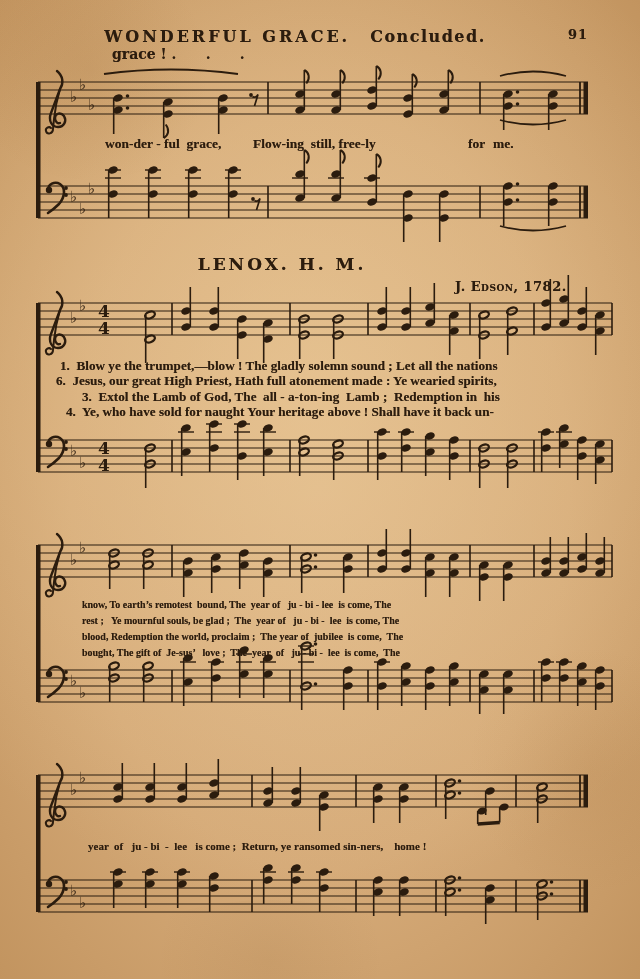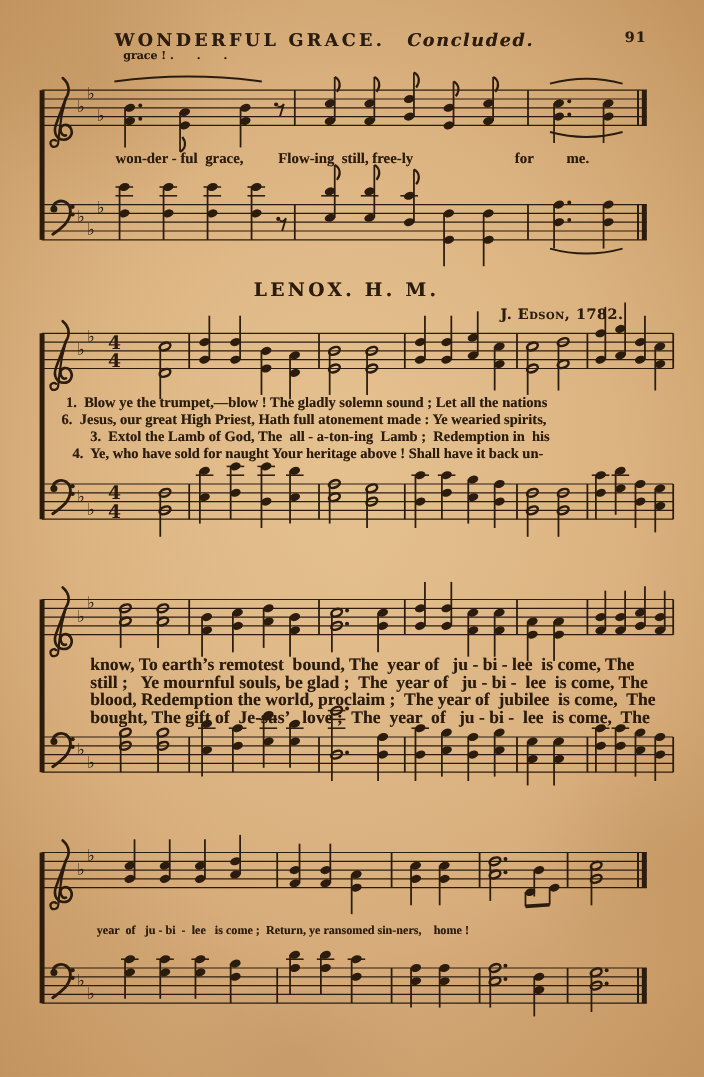--- a/index.html
+++ b/index.html
@@ -10,29 +10,29 @@
       radial-gradient(ellipse 120% 85% at 48% 40%, rgba(238,206,155,.55), rgba(0,0,0,0) 62%),
       radial-gradient(ellipse at 50% 50%, #dcb485 0%, var(--paper) 55%, #c2945f 100%);
     background-color:var(--paper);
     font-family:"DejaVu Serif","Liberation Serif",serif;
     color:var(--ink);
   }
   .abs{position:absolute;}
   .stain{position:absolute;border-radius:50%;pointer-events:none;}
   .txt{color:var(--ink); text-shadow:0 0 .5px rgba(43,28,14,.55);}
   .header{top:27px;left:80px;width:430px;text-align:center;font-weight:bold;font-size:16px;letter-spacing:3px;white-space:nowrap;}
-  .header .sub{letter-spacing:1.5px;margin-left:20px;font-style:italic;}
+  .header .sub{letter-spacing:1.5px;margin-left:20px;}
   .pagenum{top:27px;left:568px;font-weight:bold;font-size:13px;letter-spacing:1px;}
-  .grace{top:46px;left:112px;font-weight:bold;font-size:10px;white-space:pre;}
+  .grace{top:46px;left:112px;font-weight:bold;font-size:14px;white-space:pre;}
   .lyr{font-weight:bold;font-size:13.5px;white-space:pre;font-family:"Liberation Serif","DejaVu Serif",serif;}
   .l1{top:136px;}
-  .lenox-title{top:254px;left:0;width:564px;text-align:center;font-weight:bold;font-size:17px;letter-spacing:3px;padding-left:33px;}
+  .lenox-title{top:254px;left:0;width:564px;text-align:center;font-weight:bold;font-size:17px;letter-spacing:3px;}
   .composer{top:279px;left:455px;font-weight:bold;font-size:13px;font-variant:small-caps;letter-spacing:.5px;}
   .verses{line-height:15.6px;font-size:13.2px;}
-  .refrain{left:82px;line-height:15.9px;font-size:16px;}
+  .refrain{left:82px;line-height:15.9px;font-size:10px;}
   .final-line{top:840px;left:88px;font-size:11px;}
   #music{top:0;left:0;width:640px;height:979px;pointer-events:none;}
 </style>
 </head>
 <body>
 
 <div class="stain" style="left:-40px;top:-40px;width:260px;height:220px;background:radial-gradient(circle,rgba(150,100,45,.14),transparent 70%);"></div>
 <div class="stain" style="left:470px;top:640px;width:240px;height:260px;background:radial-gradient(circle,rgba(150,100,45,.10),transparent 70%);"></div>
 <div class="stain" style="left:120px;top:900px;width:300px;height:120px;background:radial-gradient(circle,rgba(120,80,35,.08),transparent 70%);"></div>
 
@@ -632,28 +632,28 @@
 <div class="abs txt header">
   <span>WONDERFUL GRACE.</span><span class="sub">Concluded.</span>
 </div>
 <div class="abs txt pagenum">91</div>
 
 <div class="abs txt grace">grace ! .      .      .</div>
 
 <div class="abs txt lyr l1" style="left:105px">won-der - ful  grace,</div>
 <div class="abs txt lyr l1" style="left:253px">Flow-ing  still, free-ly</div>
 <div class="abs txt lyr l1" style="left:468px">for</div>
-<div class="abs txt lyr l1" style="left:515px">me.</div>
+<div class="abs txt lyr l1" style="left:493px">me.</div>
 
 <div class="abs txt lenox-title">LENOX.  H. M.</div>
 <div class="abs txt composer">J. Edson, 1782.</div>
 
 <div class="abs txt lyr verses" style="left:60px;top:358px">1.  Blow ye the trumpet,—blow ! The gladly solemn sound ; Let all the nations</div>
 <div class="abs txt lyr verses" style="left:56px;top:373px">6.  Jesus, our great High Priest, Hath full atonement made : Ye wearied spirits,</div>
 <div class="abs txt lyr verses" style="left:82px;top:389px">3.  Extol the Lamb of God, The  all - a-ton-ing  Lamb ;  Redemption in  his</div>
 <div class="abs txt lyr verses" style="left:66px;top:404px">4.  Ye, who have sold for naught Your heritage above ! Shall have it back un-</div>
 
 <div class="abs txt lyr refrain" style="top:597px">know, To earth’s remotest  bound, The  year of   ju - bi - lee  is come, The</div>
-<div class="abs txt lyr refrain" style="top:613px">still ;   Ye mournful souls, be glad ;  The  year of   ju - bi -  lee  is come, The</div>
+<div class="abs txt lyr refrain" style="top:613px">rest ;   Ye mournful souls, be glad ;  The  year of   ju - bi -  lee  is come, The</div>
 <div class="abs txt lyr refrain" style="top:629px">blood, Redemption the world, proclaim ;  The year of  jubilee  is come,  The</div>
 <div class="abs txt lyr refrain" style="top:645px">bought, The gift of  Je-sus’   love ;  The  year  of   ju - bi -  lee  is come,  The</div>
 
 <div class="abs txt lyr final-line">year  of   ju - bi  -  lee   is come ;  Return, ye ransomed sin-ners,    home !</div>
 
 </body></html>

